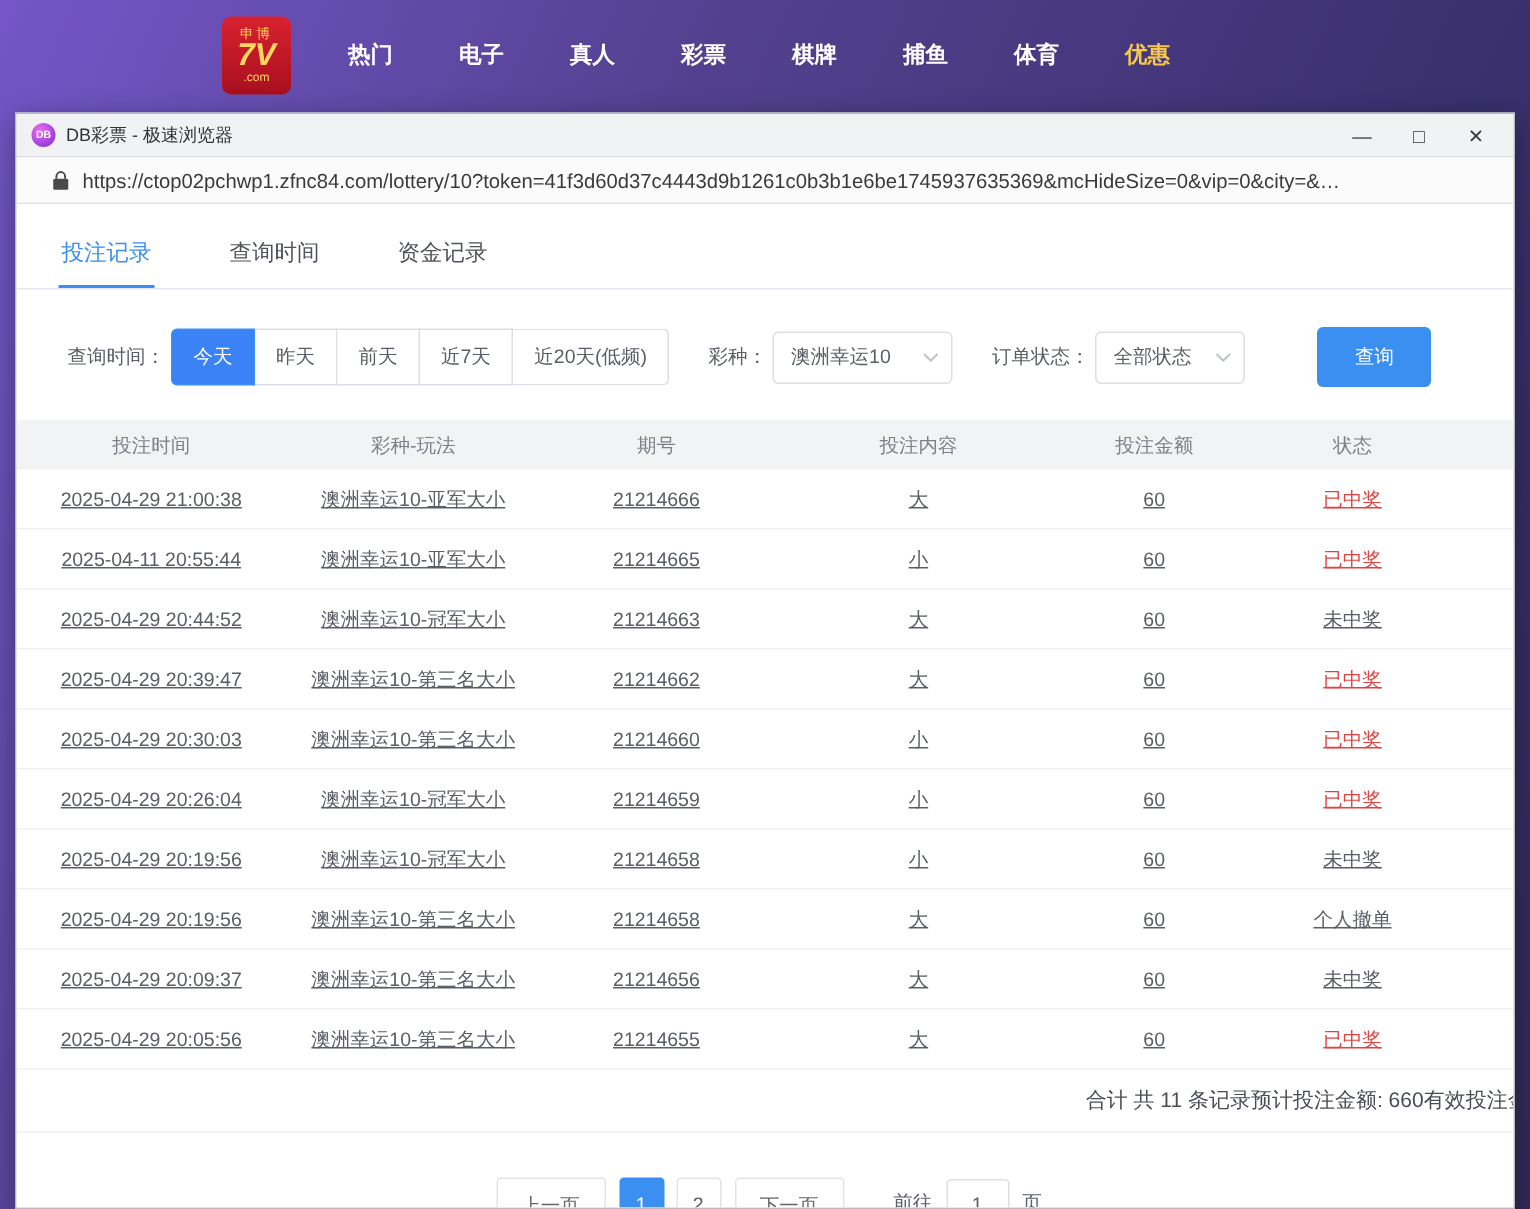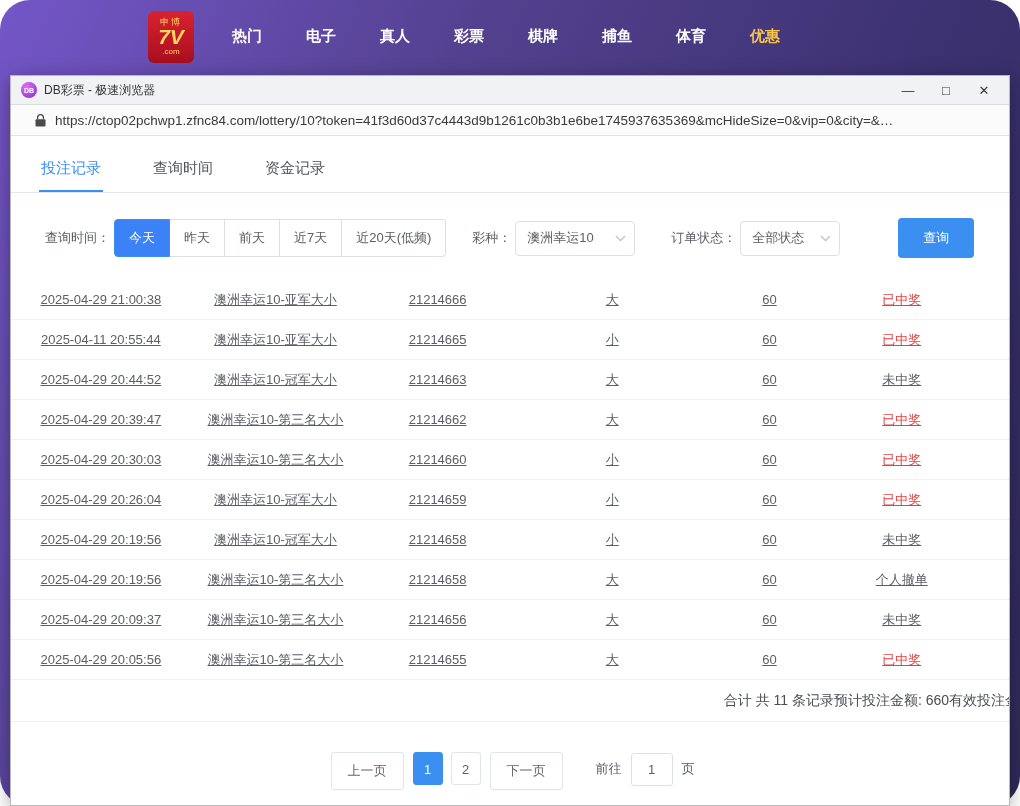--- a/index.html
+++ b/index.html
@@ -1,20 +1,20 @@
 <!DOCTYPE html>
 <html><head>
 <meta charset="utf-8">
 <style>
   *{margin:0;padding:0;box-sizing:border-box;}
   html,body{width:1020px;height:806px;overflow:hidden;}
   body{font-family:"Liberation Sans","DejaVu Sans",sans-serif;}
 
   .desktop{position:relative;width:1020px;height:806px;
-    background:linear-gradient(115deg,#7456c8 0%,#53418f 35%,#3b3170 70%,#2f2a58 100%);border-radius:30px;}
+    background:linear-gradient(115deg,#7456c8 0%,#53418f 35%,#3b3170 70%,#2f2a58 100%);}
 
   
   .site-header{display:flex;align-items:center;height:73px;padding-left:148px;}
   .logo{width:46px;height:52px;background:linear-gradient(#d92230,#a80f1e);border-radius:6px;
     display:flex;flex-direction:column;align-items:center;justify-content:center;color:#ffd75e;flex:0 0 auto;}
   .logo-top{font-size:9px;letter-spacing:2px;line-height:10px;}
   .logo-main{font-size:21px;font-weight:bold;font-style:italic;line-height:20px;}
   .logo-sub{font-size:8px;line-height:9px;}
   .site-nav{display:flex;margin-left:16px;}
   .nav-item{color:#ffffff;font-size:15px;font-weight:bold;padding:10px 22px;cursor:pointer;white-space:nowrap;}
@@ -43,21 +43,21 @@
   
   .filters{display:flex;align-items:center;padding:25px 0 22px 34px;}
   .f-label{font-size:13px;color:#5a5e66;margin-right:4px;white-space:nowrap;}
   .btn-group{display:flex;margin-right:26px;}
   .tbtn{font-size:13px;color:#5a5e66;background:#fff;border:1px solid #dcdfe6;border-left:none;
     padding:9px 14px;cursor:pointer;white-space:nowrap;}
   .tbtn:first-child{border-left:1px solid #dcdfe6;border-radius:4px 0 0 4px;}
   .tbtn:last-child{border-radius:0 4px 4px 0;}
   .tbtn.active{background:#3b82f6;border-color:#3a8ff0;color:#fff;}
   .select{display:flex;align-items:center;justify-content:space-between;border:1px solid #dcdfe6;border-radius:4px;
-    height:35px;padding:0 8px 0 11px;font-size:13px;color:#5a5e66;margin-right:36px;cursor:pointer;white-space:nowrap;}
+    height:35px;padding:0 8px 0 11px;font-size:13px;color:#5a5e66;margin-right:26px;cursor:pointer;white-space:nowrap;}
   .select-lottery{width:120px;}
   .select-status{width:100px;}
   .chev{display:flex;align-items:center;margin-left:6px;}
   .search-btn{background:#3a8ff0;color:#fff;border:none;border-radius:4px;font-size:13px;
     padding:11px 25px;margin-left:22px;cursor:pointer;}
 
   
   .thead{display:flex;background:#f2f3f5;height:33px;align-items:center;}
   .th{font-size:13px;color:#7d8088;text-align:center;white-space:nowrap;}
   .tr{display:flex;height:40px;align-items:center;border-bottom:1px solid #f0f0f2;}
@@ -160,20 +160,28 @@
             <svg width="11" height="7" viewBox="0 0 11 7">
                 <path d="M1 1l4.5 4.5L10 1" stroke="#c0c4cc" stroke-width="1.4" fill="none"></path>
               </svg>
           </span>
         </div>
 
         <button class="search-btn">查询</button>
       </div>
 
       <div class="table">
+        <div class="thead" id="thead">
+            <div class="th c0">投注时间</div>
+            <div class="th c1">彩种-玩法</div>
+            <div class="th c2">期号</div>
+            <div class="th c3">投注内容</div>
+            <div class="th c4">投注金额</div>
+            <div class="th c5">状态</div>
+          </div>
         <div class="tbody" id="tbody">
             <div class="tr">
               <div class="td c0">2025-04-29 21:00:38</div>
               <div class="td c1">澳洲幸运10-亚军大小</div>
               <div class="td c2">21214666</div>
               <div class="td c3">大</div>
               <div class="td c4">60</div>
               <div class="td c5 status-win">已中奖</div>
             </div>
             <div class="tr">

